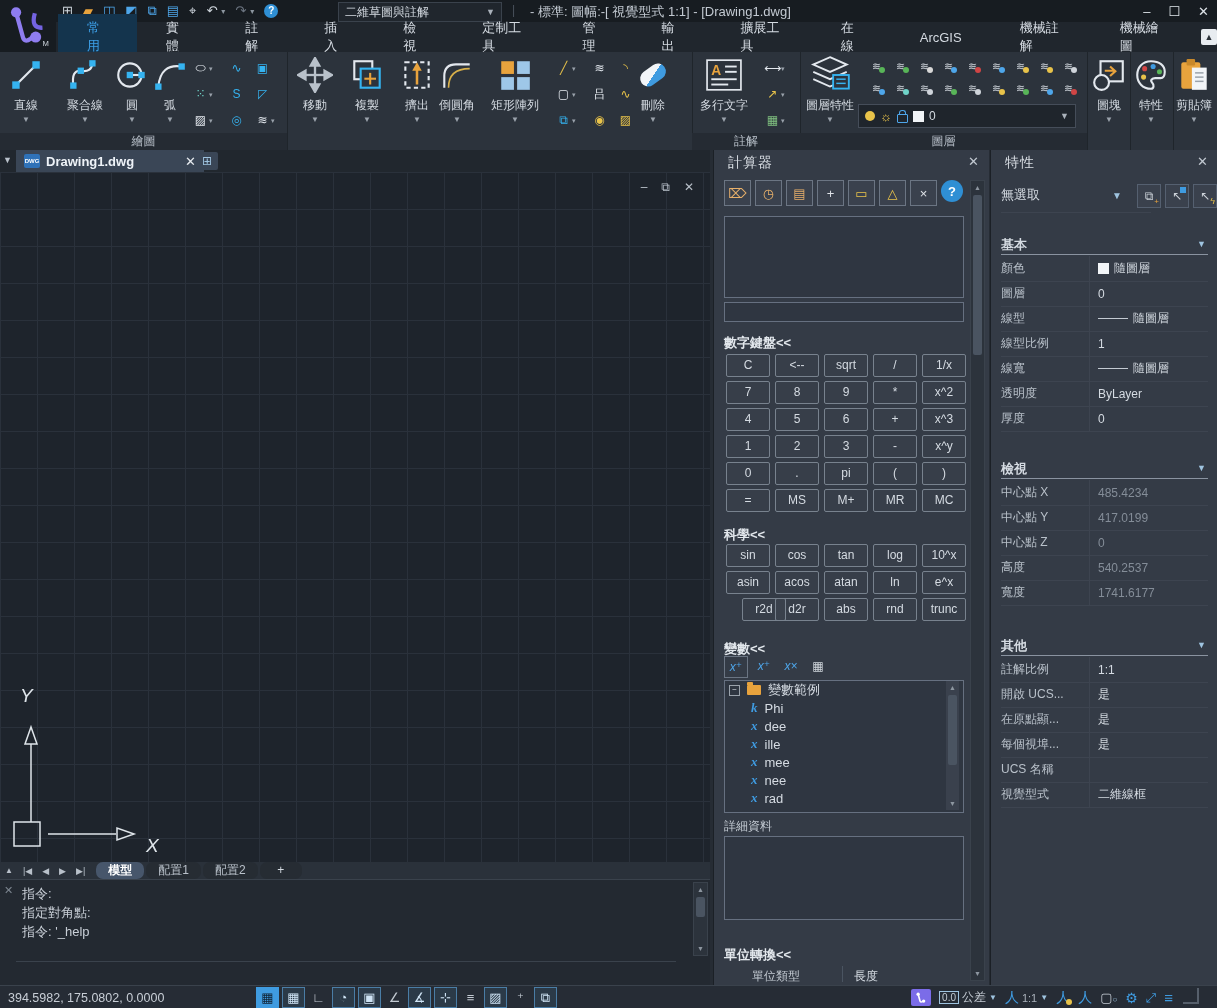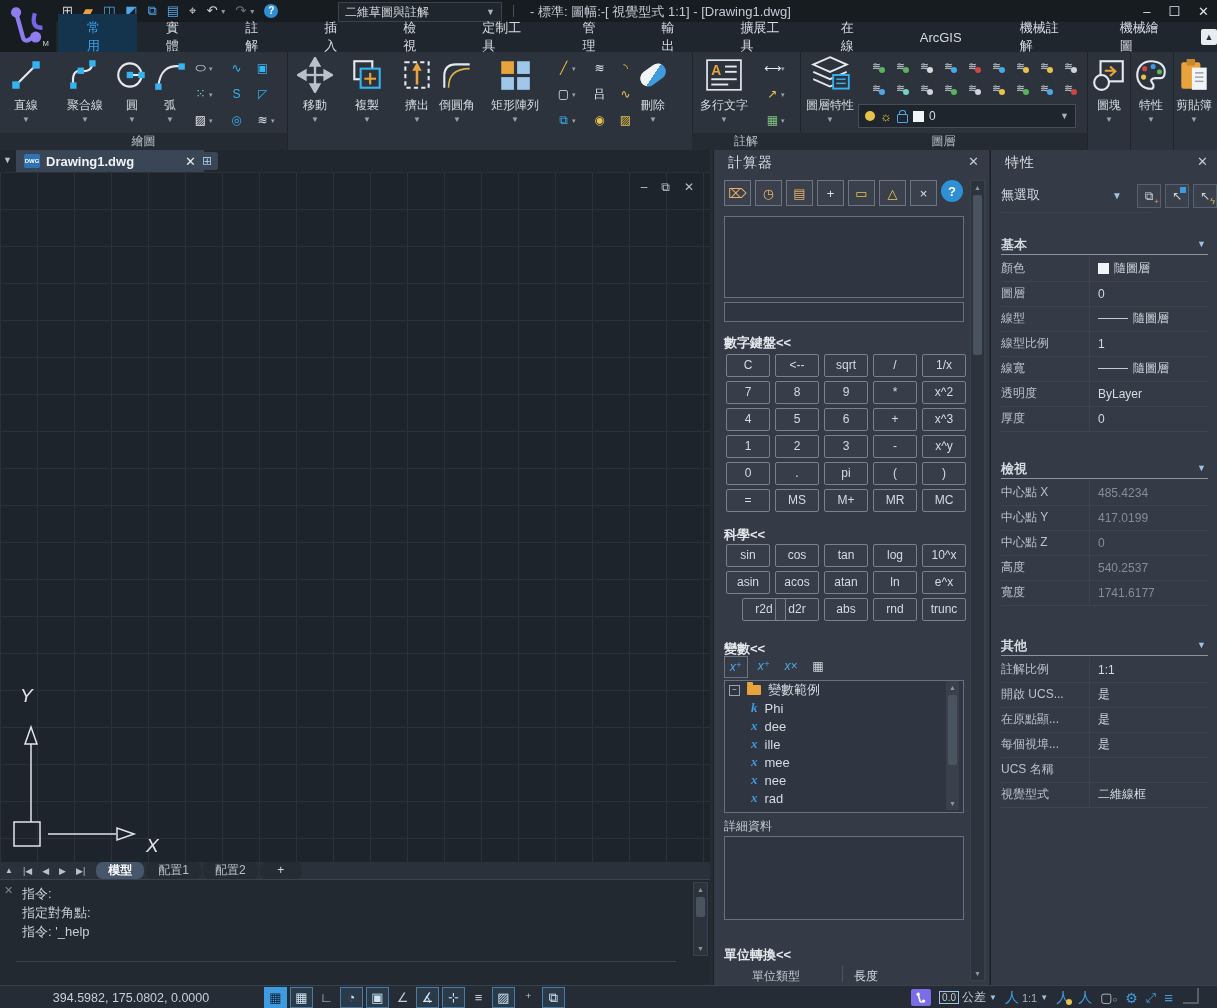--- a/index.html
+++ b/index.html
@@ -90,21 +90,21 @@
   .prow{position:absolute;left:10px;width:207px;height:25px;border-bottom:1px solid #3d4450;display:flex;align-items:center;}
   .prow .pn{width:88px;color:#b9c1ca;border-right:1px solid #3d4450;height:100%;display:flex;align-items:center;overflow:hidden;white-space:nowrap;}
   .prow .pv{padding-left:8px;color:#d5dbe2;display:flex;align-items:center;gap:5px;white-space:nowrap;overflow:hidden;}
   .prow .pv.muted{color:#848d98;}
   .lineseg{display:inline-block;width:30px;height:0;border-top:1px solid #c3cad2;}
   .selbox{position:absolute;left:10px;top:34px;width:125px;height:22px;display:flex;align-items:center;color:#d5dbe2;font-size:13px;}
   .selbox .caret{margin-left:auto;color:#9fc4e0;font-size:10px;padding-right:4px;}
   .pstool{width:22px;height:22px;border:1px solid #556070;display:flex;align-items:center;justify-content:center;font-size:12px;background:#3a414d;position:relative;}
   
   #statusbar{left:0;top:985px;width:1217px;height:23px;background:#262c35;border-top:1px solid #3a424c;display:flex;align-items:center;}
-  #coords{color:#c8ced6;font-size:12.5px;padding-left:16px;width:230px;text-align:center;}
+  #coords{color:#c8ced6;font-size:12.5px;padding-left:8px;width:230px;}
   .stog{width:21px;height:19px;display:flex;align-items:center;justify-content:center;font-size:13px;margin-right:3px;color:#c3cad2;}
   .stog.boxed{border:1px solid #4a7da6;background:#2b3a48;color:#cfe4f5;}
   .stog.filled{background:#3f9be0;color:#0f2233;border:1px solid #3f9be0;}
   .rstat{display:flex;align-items:center;gap:8px;margin-left:auto;padding-right:20px;color:#9fc4e0;}
   .grip{width:14px;height:14px;border-right:2px solid #6b7583;border-bottom:2px solid #6b7583;transform:translate(2px,-2px);opacity:.7;}
 </style>
 </head>
 <body>
 
 <div id="titlebar" class="abs">

